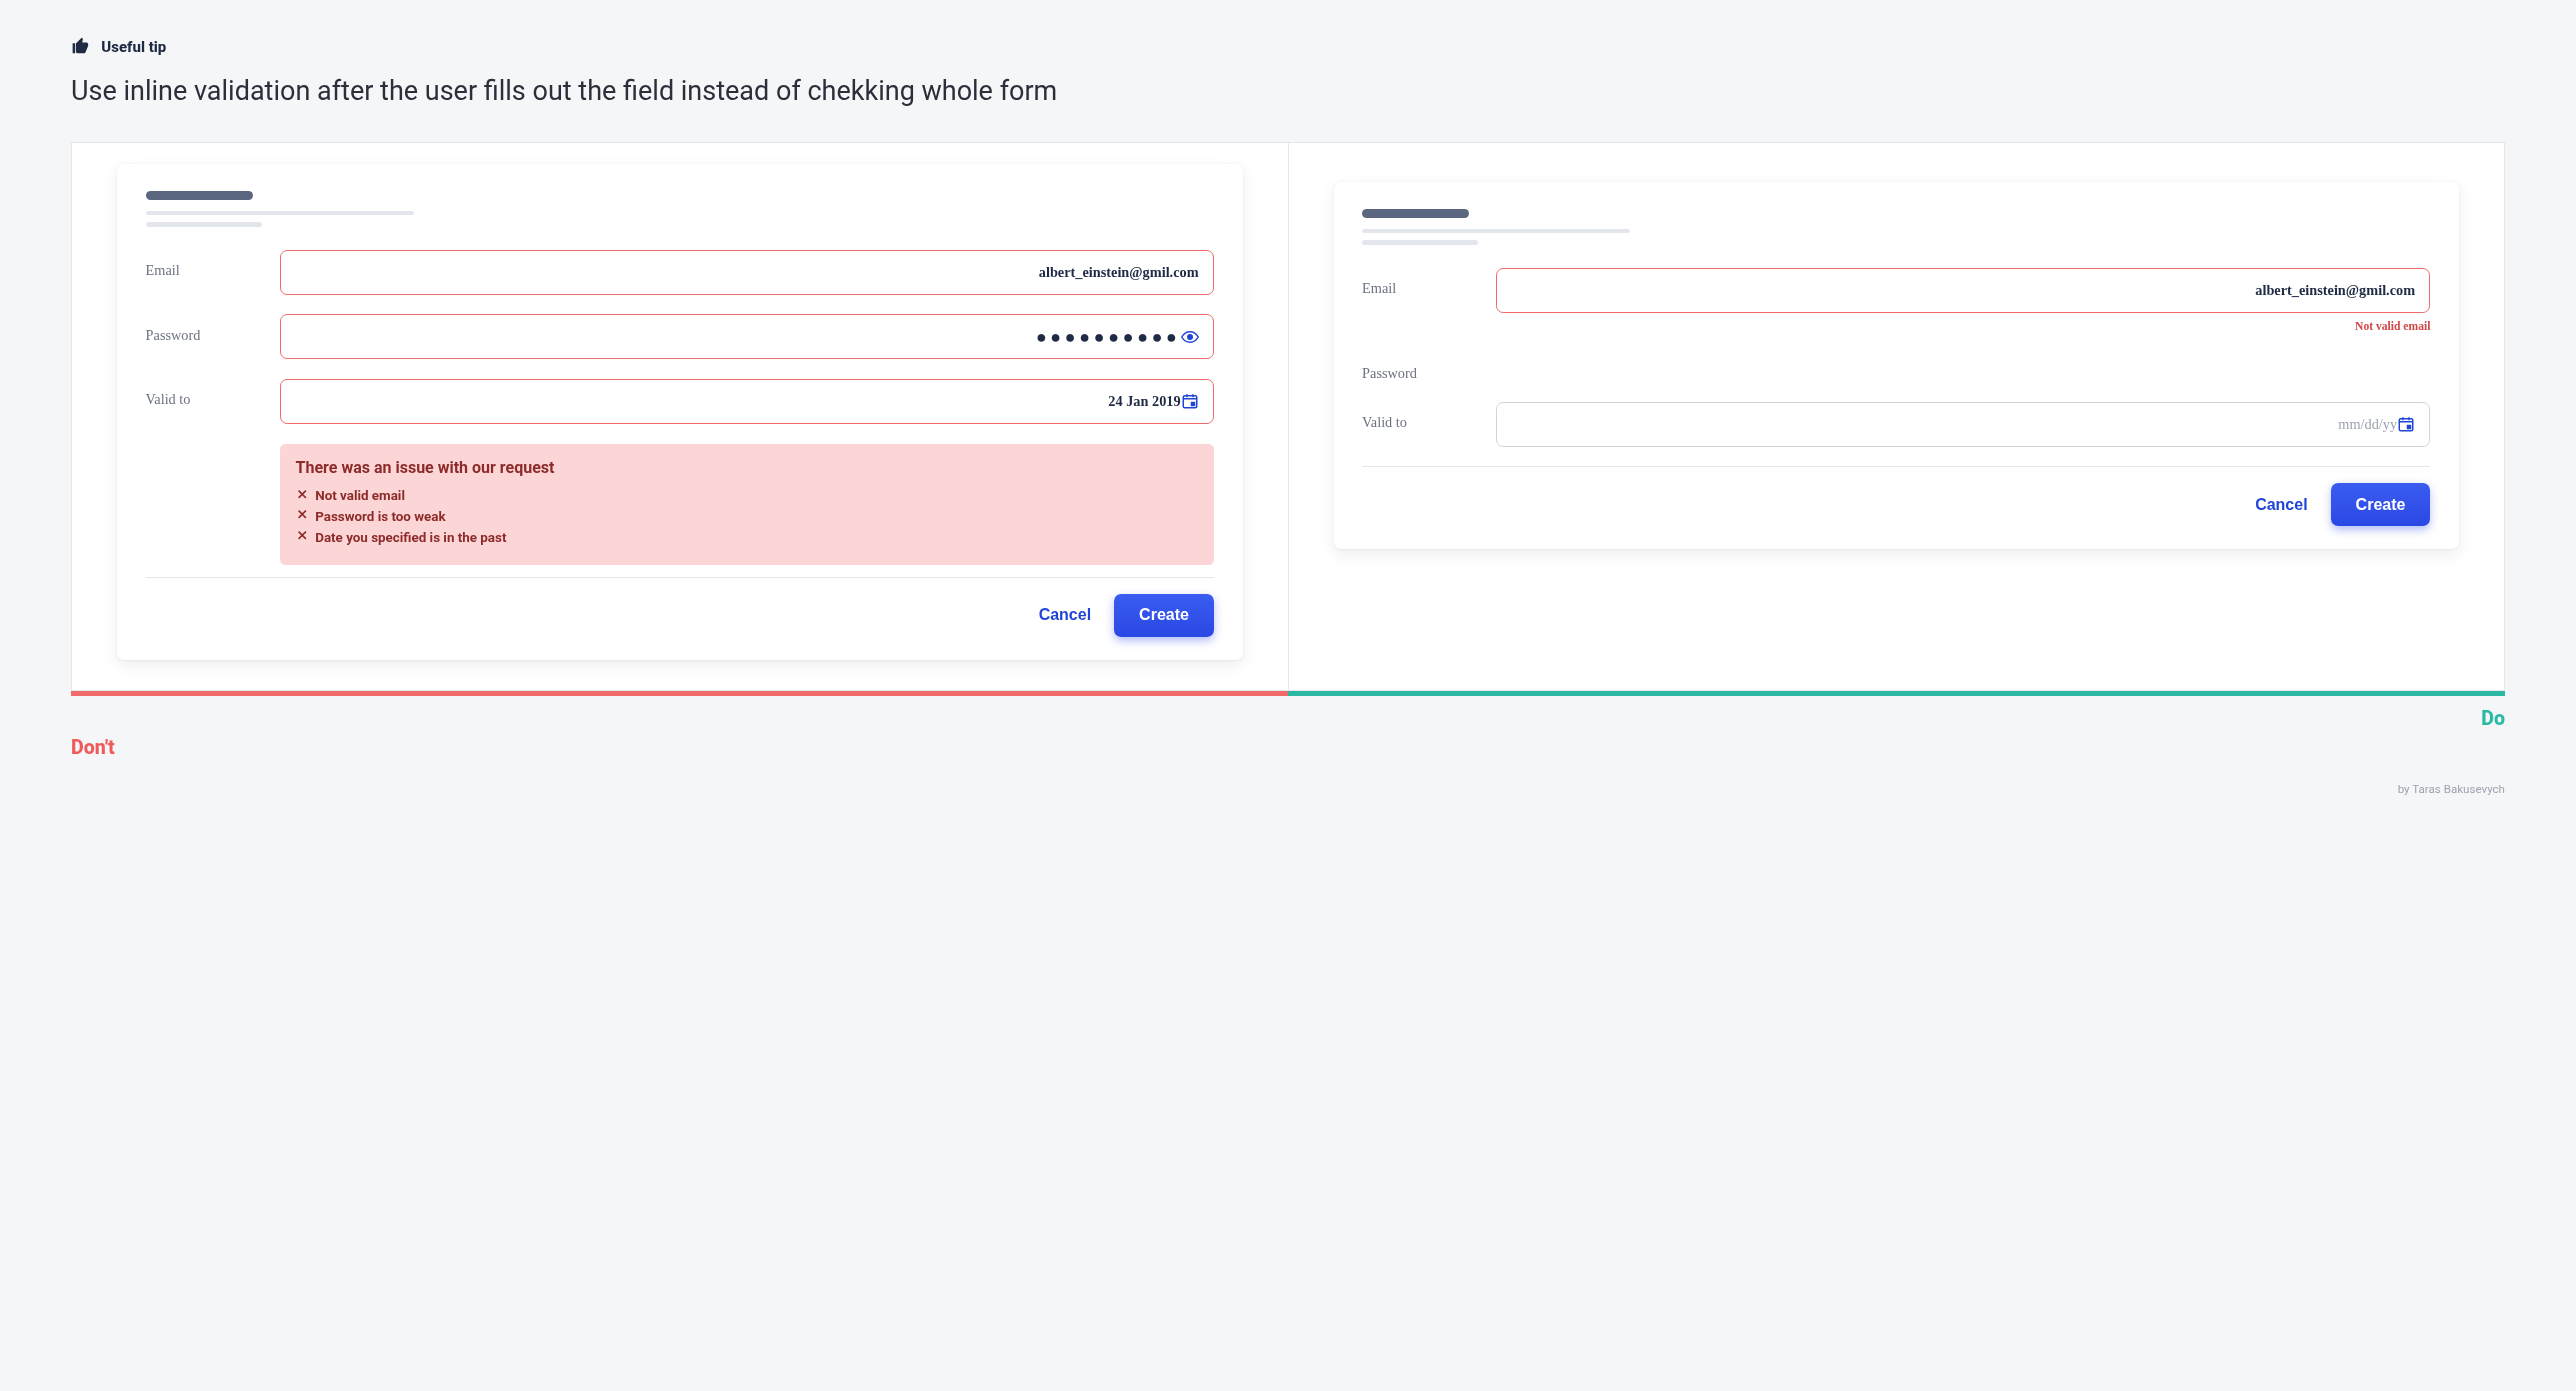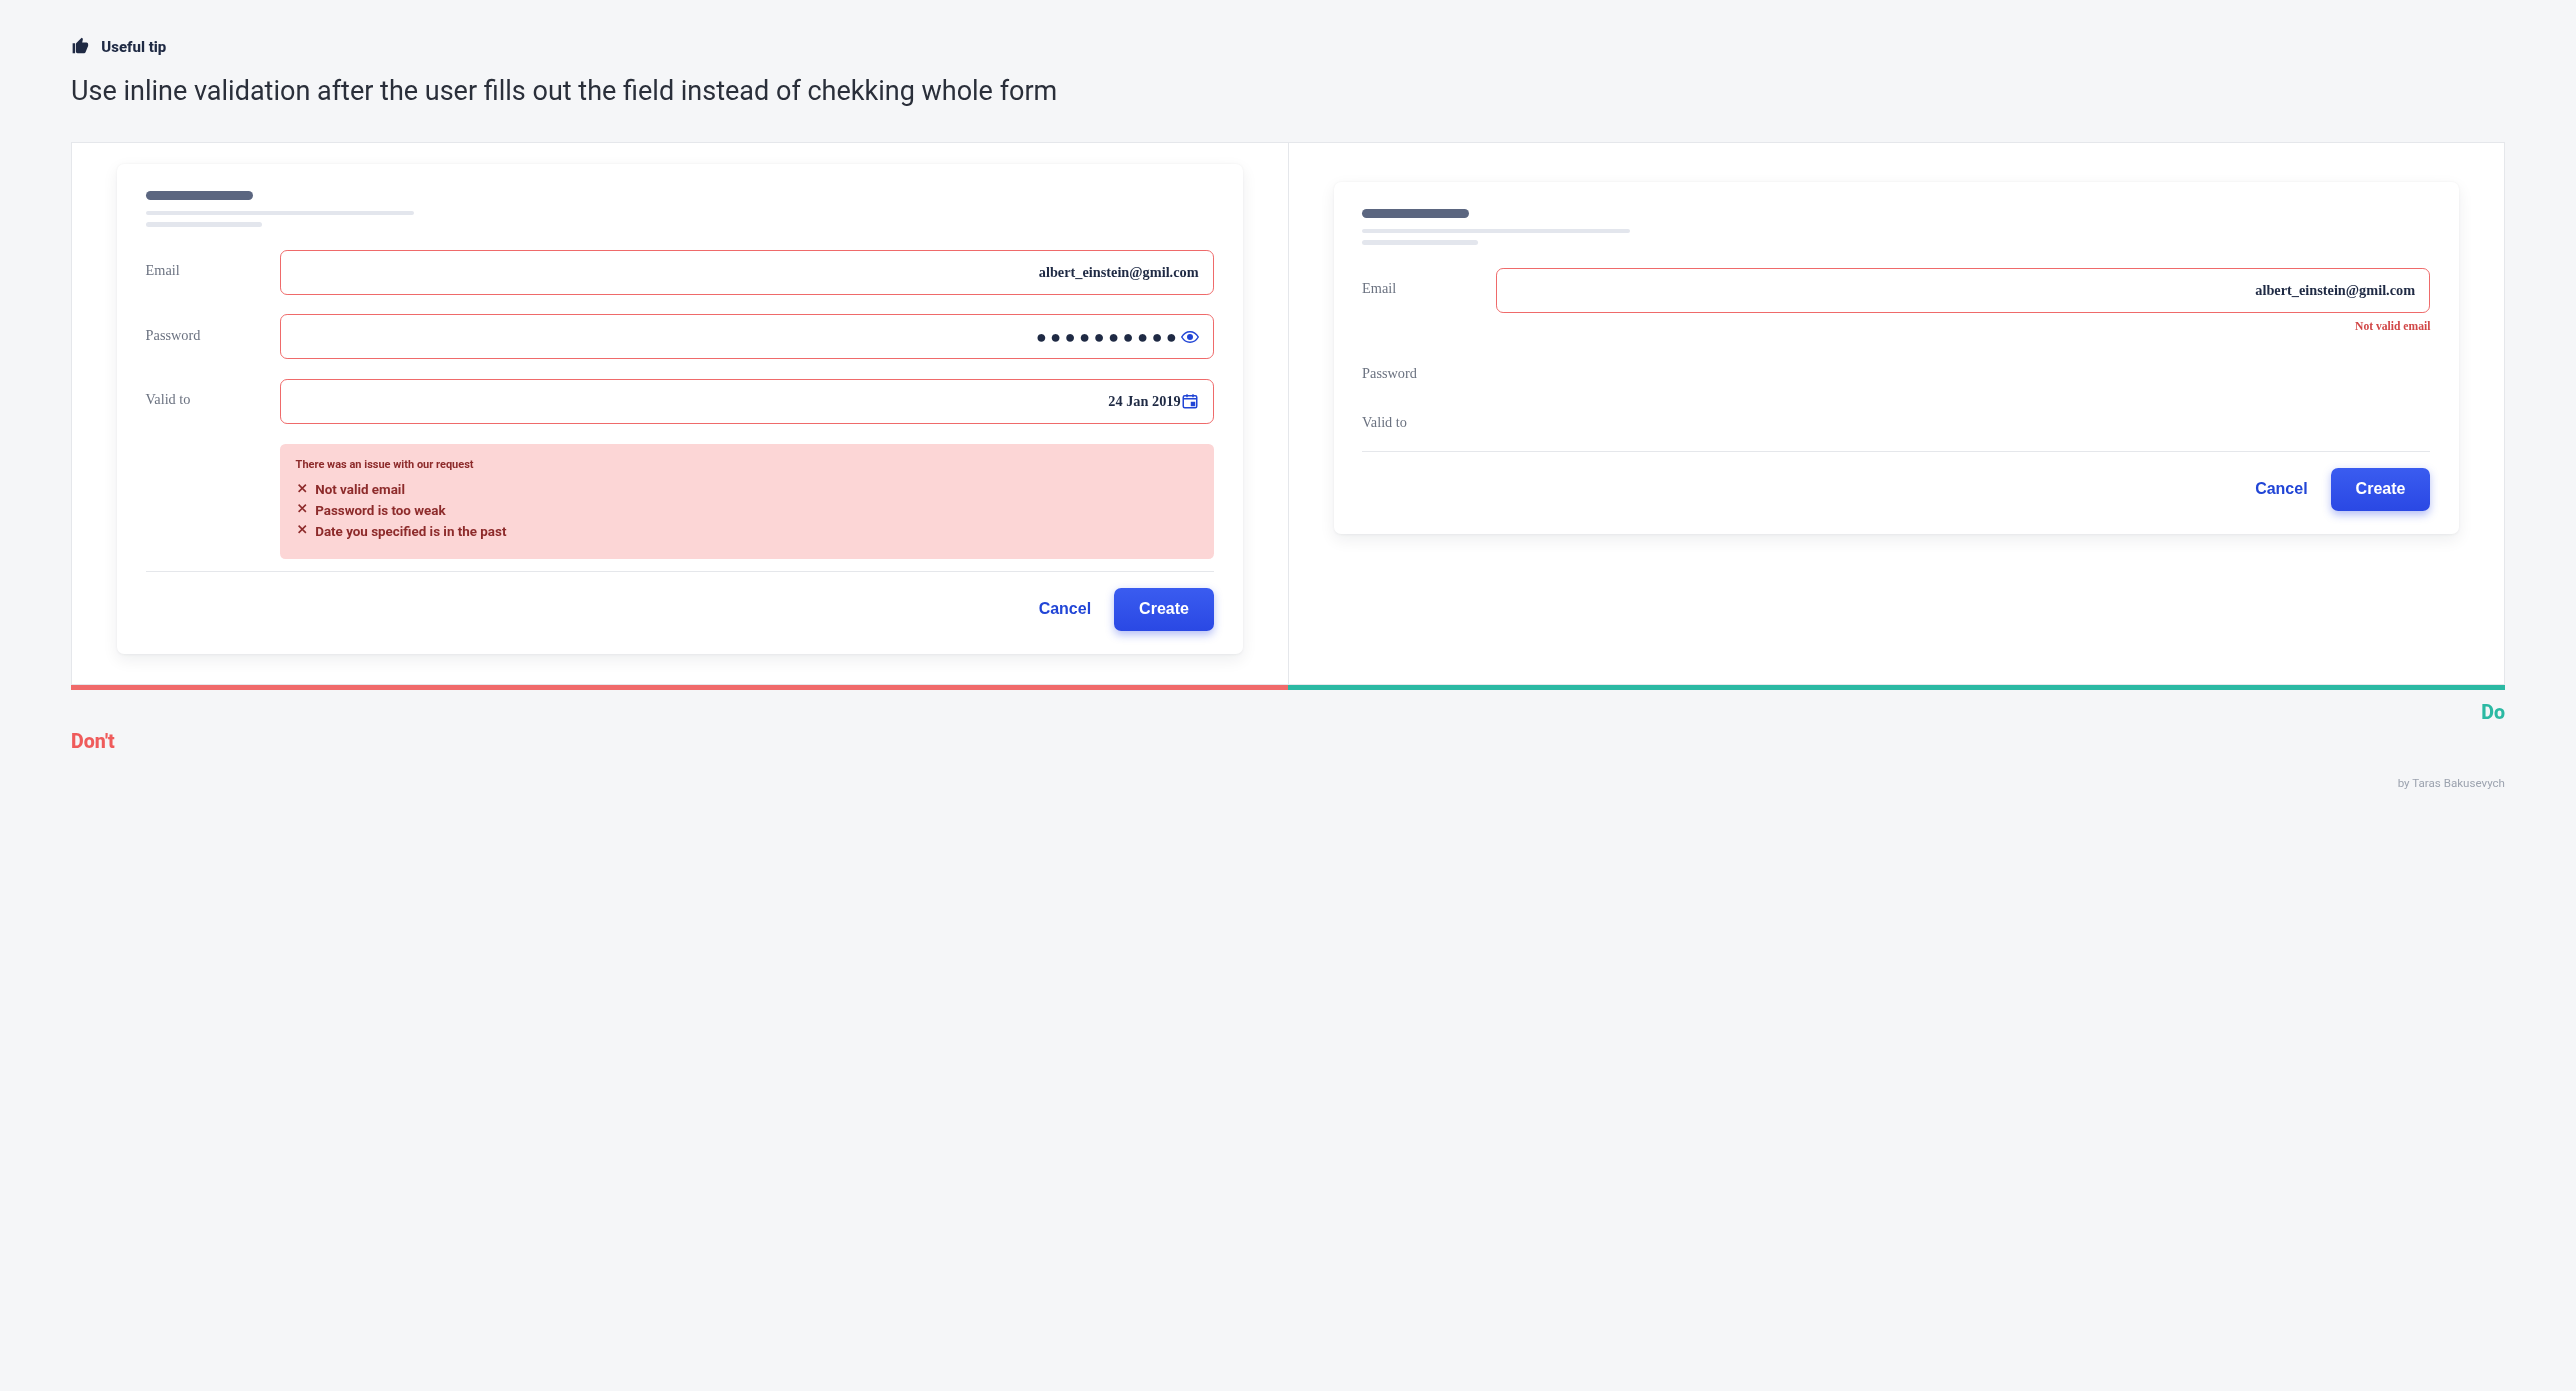--- a/index.html
+++ b/index.html
@@ -61,21 +61,21 @@
   .helper-error { font-size: 11.6px; font-weight: 700; color: #d14646; margin-top: 7.1px; }
   .helper-hint { font-size: 11.6px; font-weight: 700; color: #6b7280; margin-top: 7.1px; }
 
   .error-box {
     margin-left: 134px;
     background: #fcd6d6;
     border-radius: 5.4px;
     padding: 14.3px 16px;
     margin-bottom: 9px;
   }
-  .error-box .title { color: #8d2b2b; font-weight: 700; font-size: 11px; margin-bottom: 10.7px; }
+  .error-box .title { color: #8d2b2b; font-weight: 700; font-size: 16px; margin-bottom: 10.7px; }
   .error-box ul { list-style: none; }
   .error-box li { display: flex; align-items: center; gap: 7.1px; color: #8d2b2b; font-weight: 700; font-size: 13.4px; margin-bottom: 5.4px; }
   .error-box li svg { width: 12.5px; height: 12.5px; flex-shrink: 0; }
 
   .divider { height: 0.9px; background: #e5e7eb; margin: 12.5px 0 16px 0; }
 
   .actions { display: flex; justify-content: flex-end; align-items: center; gap: 23px; }
   .btn-cancel { color: #2145d6; font-weight: 700; font-size: 16px; background: none; border: none; cursor: pointer; }
   .btn-create {
     background: linear-gradient(180deg,#3a5cf0,#2a48e4);
@@ -206,20 +206,32 @@
           <div class="helper-error">Not valid email</div>
         </div>
       </div>
 
       <div class="row">
         <div class="lbl">Password</div>
       </div>
 
       <div class="row">
         <div class="lbl">Valid to</div>
+        <div class="fieldwrap">
+          <div class="field">
+            <span class="placeholder">mm/dd/yy</span>
+            <span class="trailing">
+              <svg viewBox="0 0 24 24" fill="none" stroke="#2145d6" stroke-width="2">
+                  <rect x="3" y="5" width="18" height="16" rx="2"></rect>
+                  <path d="M3 9h18M8 3v4M16 3v4"></path>
+                  <rect x="14" y="14" width="4" height="4" fill="#2145d6"></rect>
+                </svg>
+            </span>
+          </div>
+        </div>
       </div>
 
       <div class="divider"></div>
       <div class="actions">
         <button class="btn-cancel">Cancel</button>
         <button class="btn-create">Create</button>
       </div>
     </div>
   </div>
 </div>

